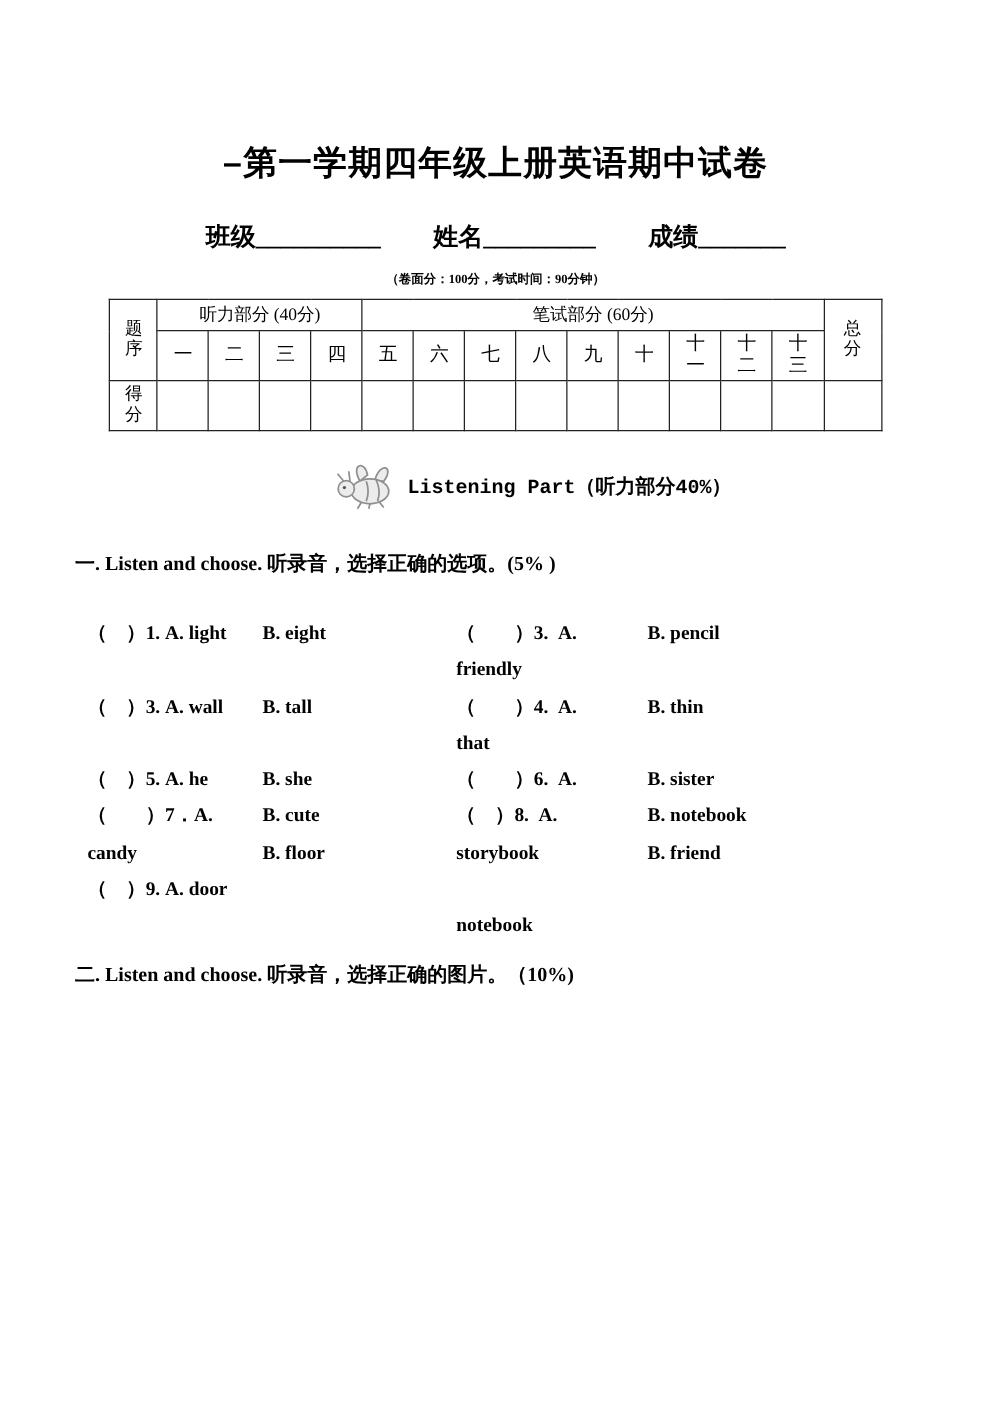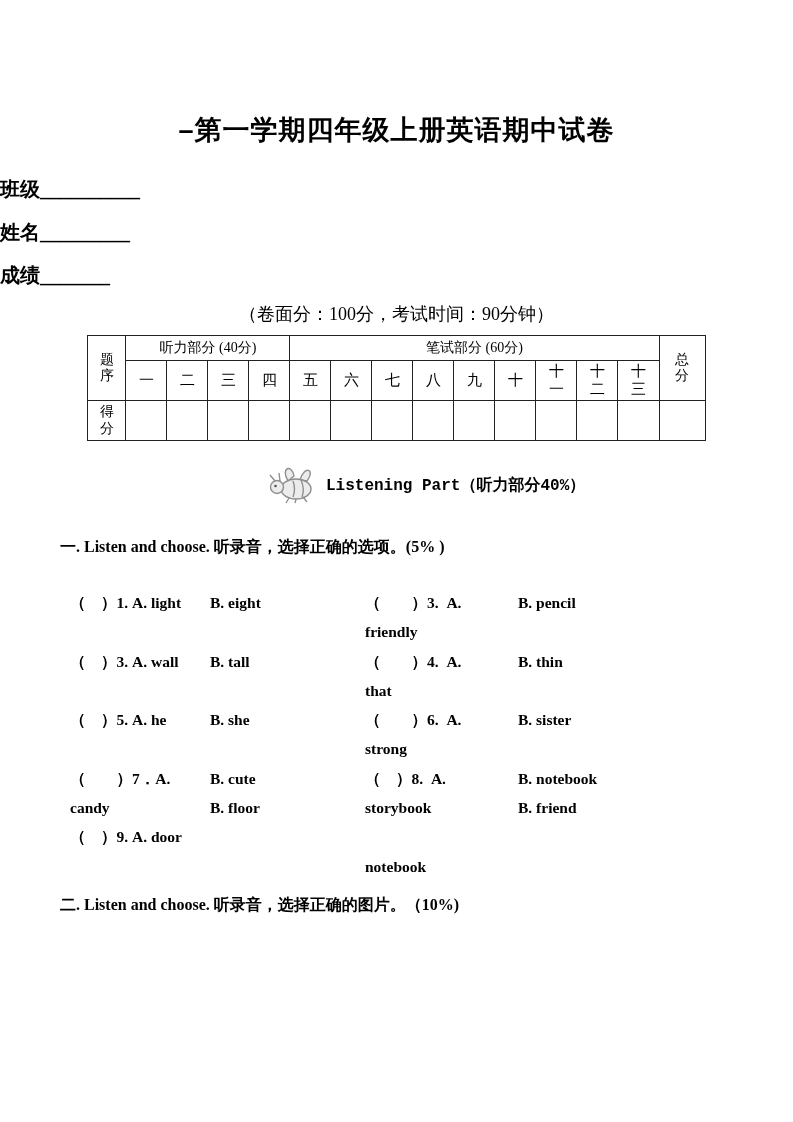--- a/index.html
+++ b/index.html
@@ -15,27 +15,27 @@
     padding-top:112px;
   }
   .title {
     text-align:center;
     font-size:27px; font-weight:bold;
     letter-spacing:1px;
     font-family:"Liberation Sans","DejaVu Sans",sans-serif;
   }
   .info-line {
     margin-top:28px;
-    display:flex; justify-content:center; gap:16px;
-    font-size:20px; font-weight:bold;flex-direction:column;
+    display:flex; justify-content:center; gap:42px;
+    font-size:20px; font-weight:bold;
   }
   .meta-line {
     margin-top:13px;
     text-align:center;
-    font-size:18px; font-weight:normal;
+    font-size:10px; font-weight:bold;
   }
   table.score-table {
     margin:9px auto 0;
     border-collapse:collapse;
     table-layout:fixed;
     width:617px;
   }
   table.score-table td {
     border:1px solid #222;
     text-align:center; vertical-align:middle;
@@ -202,26 +202,20 @@
       <span class="seg">that</span>
       <span class="seg"></span>
     </div>
     <div class="q-line">
       <span class="seg">（　）5. A. he</span>
       <span class="seg">B. she</span>
       <span class="seg">（　　）6.  A.</span>
       <span class="seg">B. sister</span>
     </div>
     <div class="q-line">
-      <span class="seg"></span>
-      <span class="seg"></span>
-      <span class="seg">strong</span>
-      <span class="seg"></span>
-    </div>
-    <div class="q-line">
       <span class="seg">（　　）7．A.</span>
       <span class="seg">B. cute</span>
       <span class="seg">（　）8.  A.</span>
       <span class="seg">B. notebook</span>
     </div>
     <div class="q-line">
       <span class="seg">candy</span>
       <span class="seg">B. floor</span>
       <span class="seg">storybook</span>
       <span class="seg">B. friend</span>

